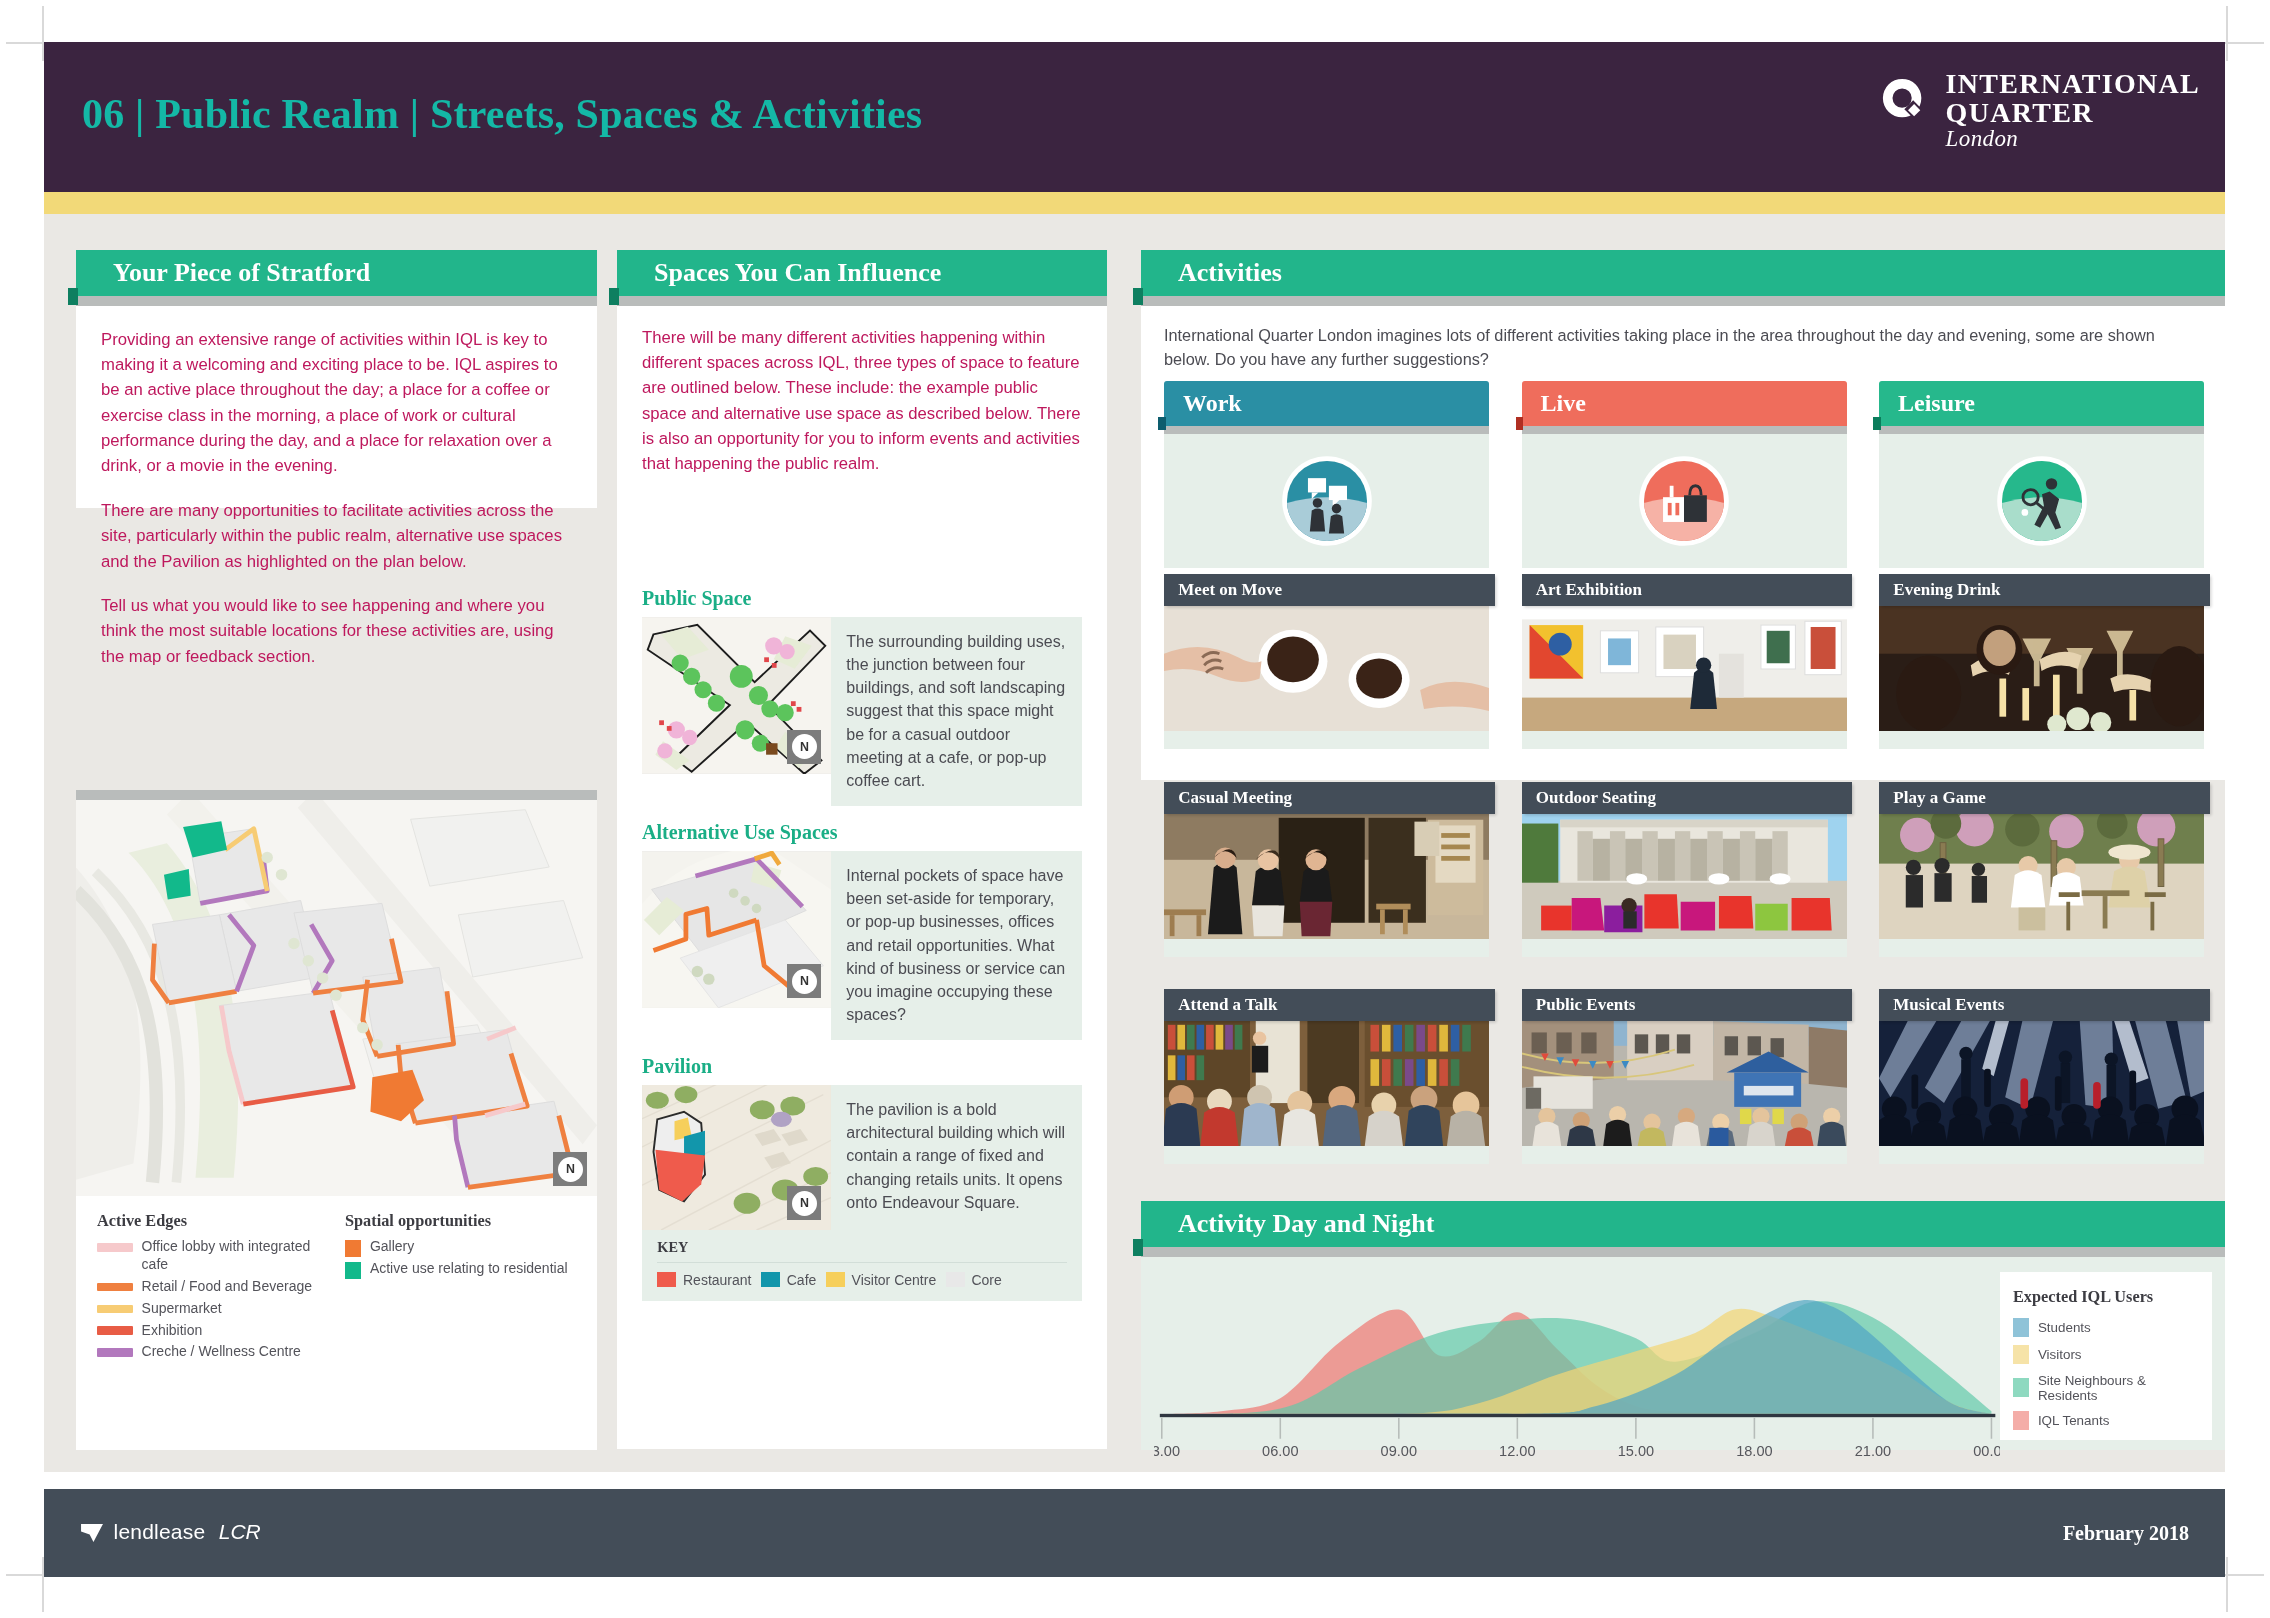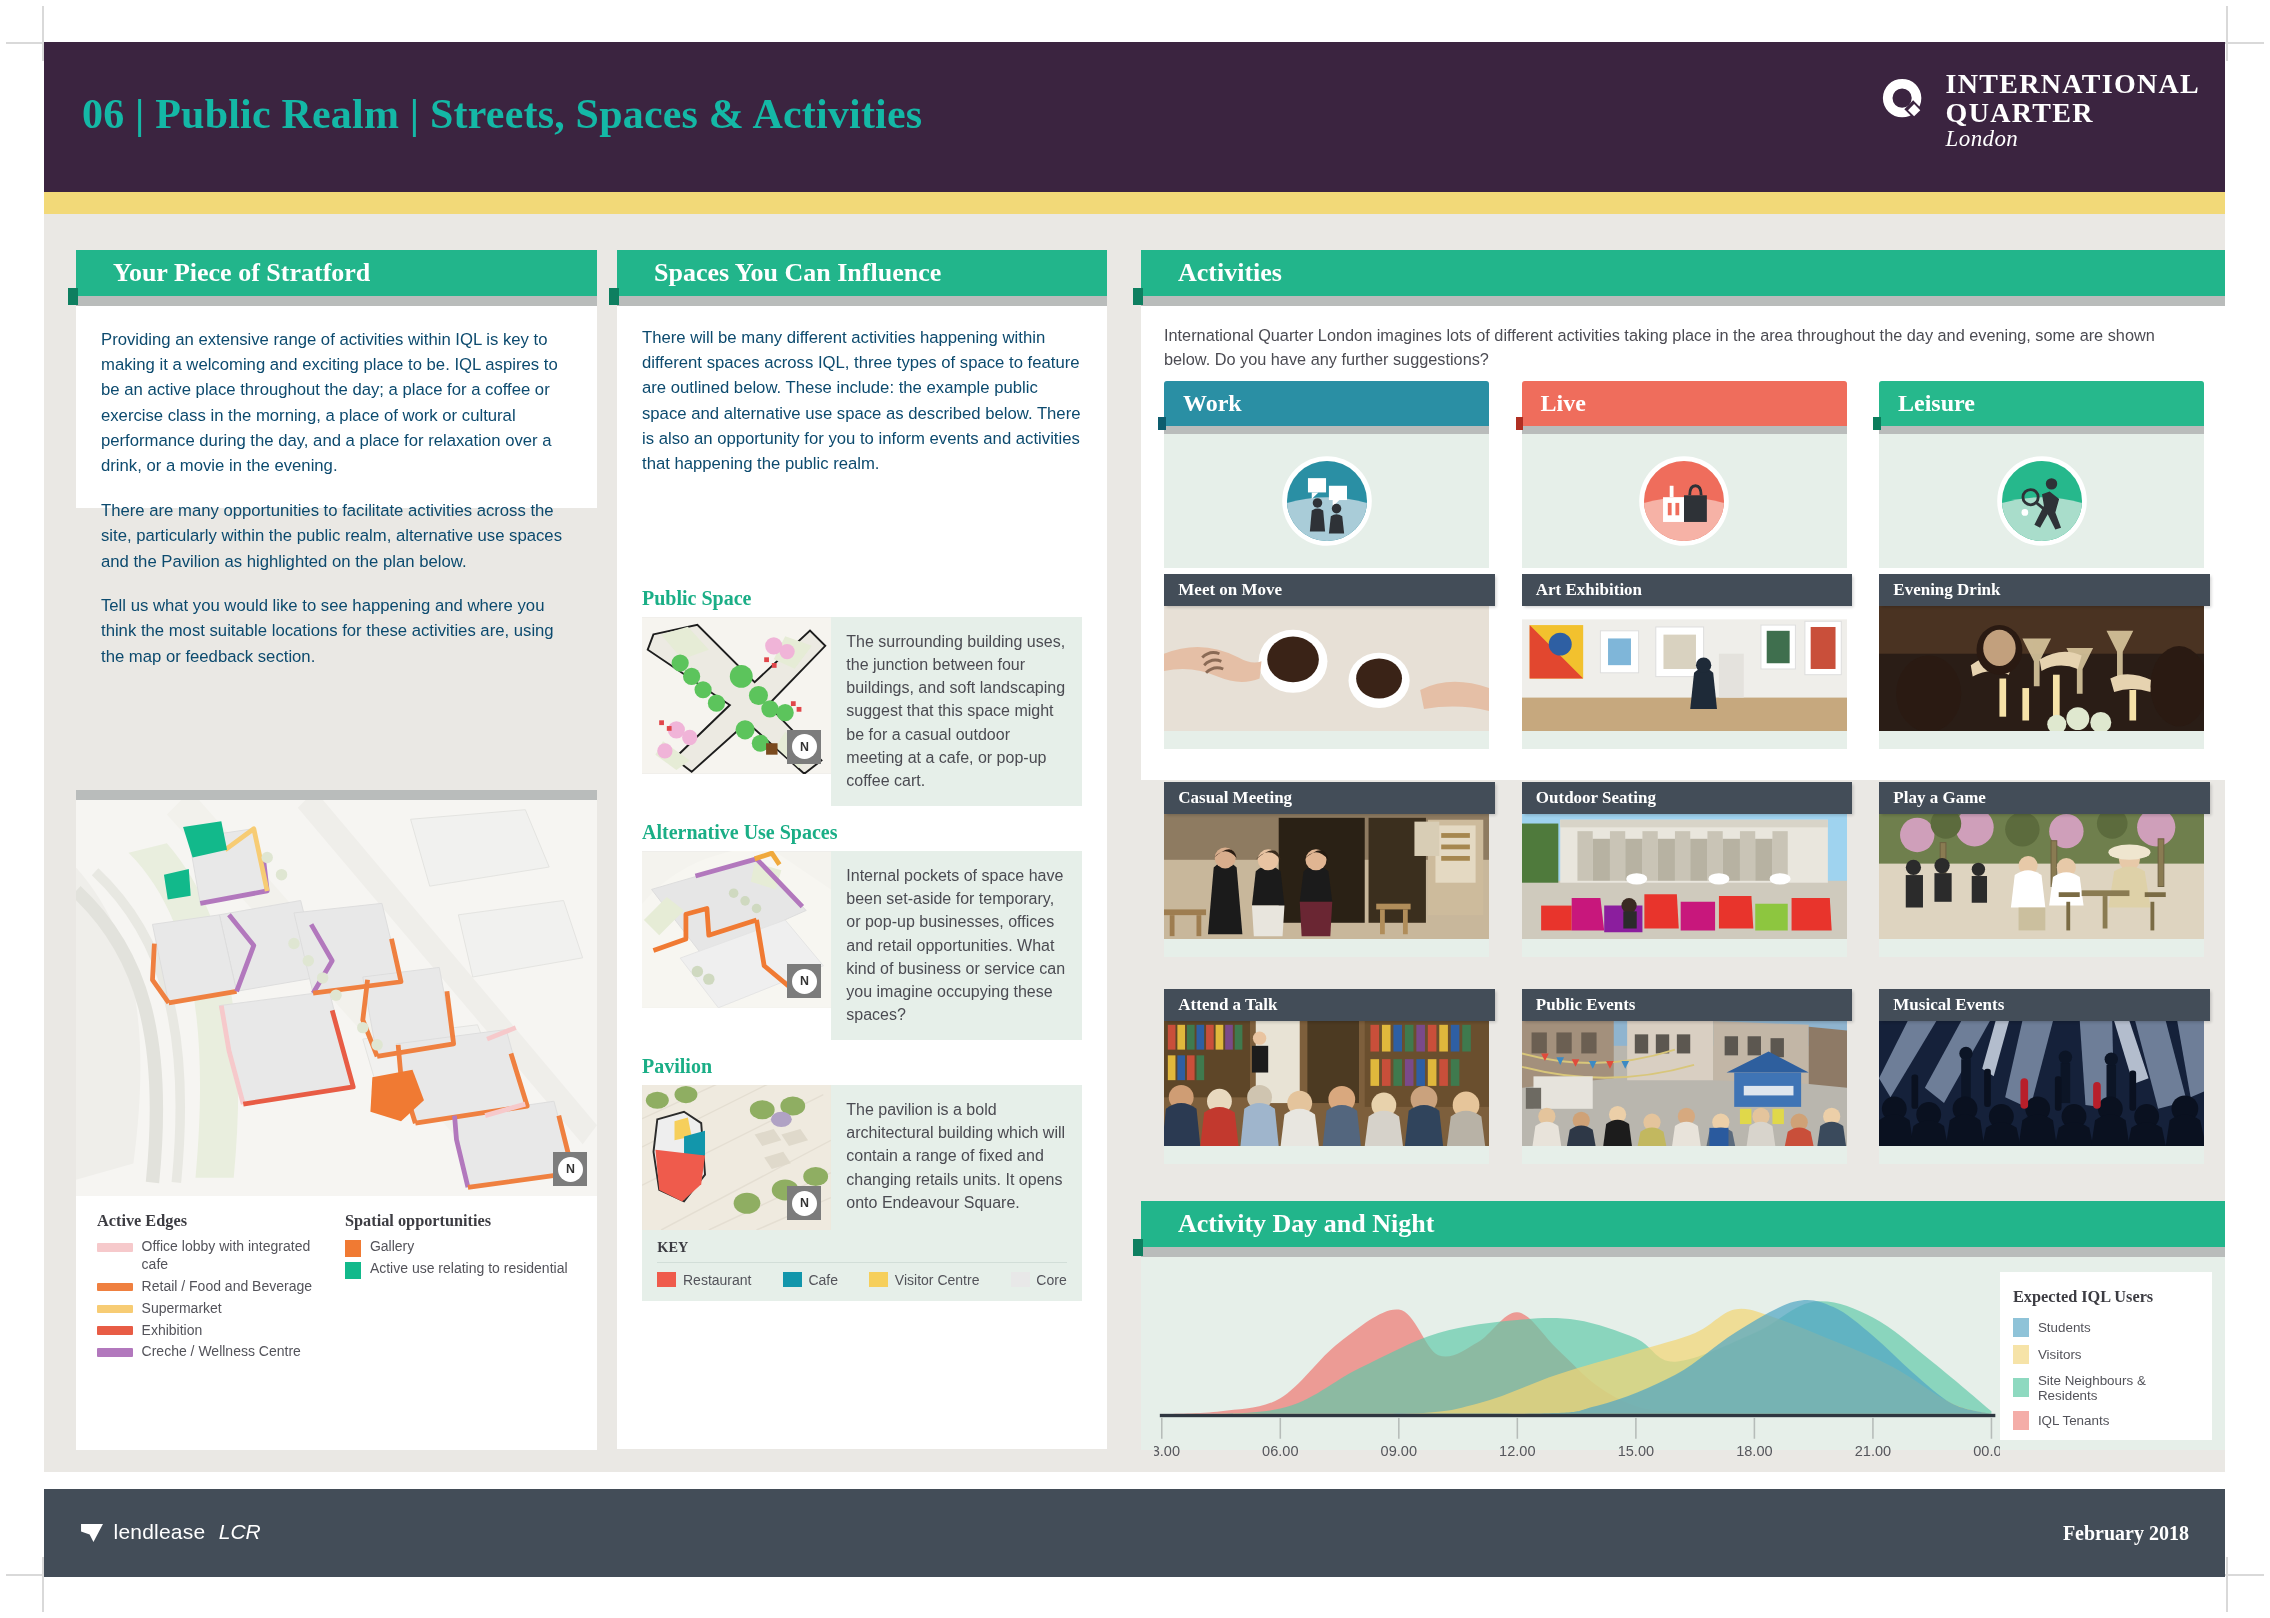--- a/index.html
+++ b/index.html
@@ -60,21 +60,21 @@
   .panel-head span {
     font-family:"Liberation Serif", serif; font-weight:bold;
     font-size:26px; color:#ffffff;
   }
   .panel-shadow { height:9.6px; background:#b9bcbb; }
   .panel-tab { position:absolute; left:-7.6px; top:38px; width:9.6px; height:17px; background:#0e7f60; }
 
   .panel-body { padding:21px 25px 17px 25px; }
 
   .body-text {
-    font-size:16.7px; line-height:1.52; color:#0c4a6e;
+    font-size:16.7px; line-height:1.52; color:#be185d;
     font-family:"Liberation Sans", sans-serif;
   }
   .body-text p { margin-bottom:19px; }
   .body-text p:last-child { margin-bottom:0; }
 
   
   #col1-panel1 { left:76px; top:250px; width:521px; height:258px; }
   #col1-panel1 .panel-body { height:203px; }
 
   #col1-panel2 { left:76px; top:790px; width:521px; height:660px; }
@@ -108,21 +108,21 @@
     font-family:"Liberation Serif", serif; font-weight:bold;
     font-size:20px; color:#1aae86; margin:15.3px 0 6.7px 0;
   }
   .space-block { display:flex; }
   .space-thumb { width:189px; flex:none; position:relative; overflow:hidden; background:#ddd; }
   .space-desc { flex:1; background:#e6efe9; padding:13.4px 15.3px; font-size:16px;
                 line-height:1.45; color:#4b4b52; }
   .key-block { background:#e6efe9; padding:9.6px 15.3px 13.4px 15.3px; }
   .key-title { font-family:"Liberation Serif", serif; font-weight:bold; font-size:14.3px;
                color:#3c3c42; padding-bottom:5.7px; border-bottom:1px solid #d2ded8; margin-bottom:8.6px;}
-  .key-rows { display:flex; align-items:center; gap:9.6px;justify-content:space-between; }
+  .key-rows { display:flex; align-items:center; gap:9.6px; }
   .key-item { display:flex; align-items:center; gap:6.7px; }
   .key-sw { width:19px; height:15.3px; flex:none; }
   .key-lb { font-size:14px; color:#53535a; }
 
   
   #col3-panel { left:1141px; top:250px; width:1084px; height:530px; }
   .act-intro { font-size:16.3px; line-height:1.5; color:#4b4b52; padding:17px 23px 9.6px 23px; }
 
   .cat-grid { display:flex; gap:32.5px; padding:0 21px 17px 23px; }
   .cat-col { flex:1; }

